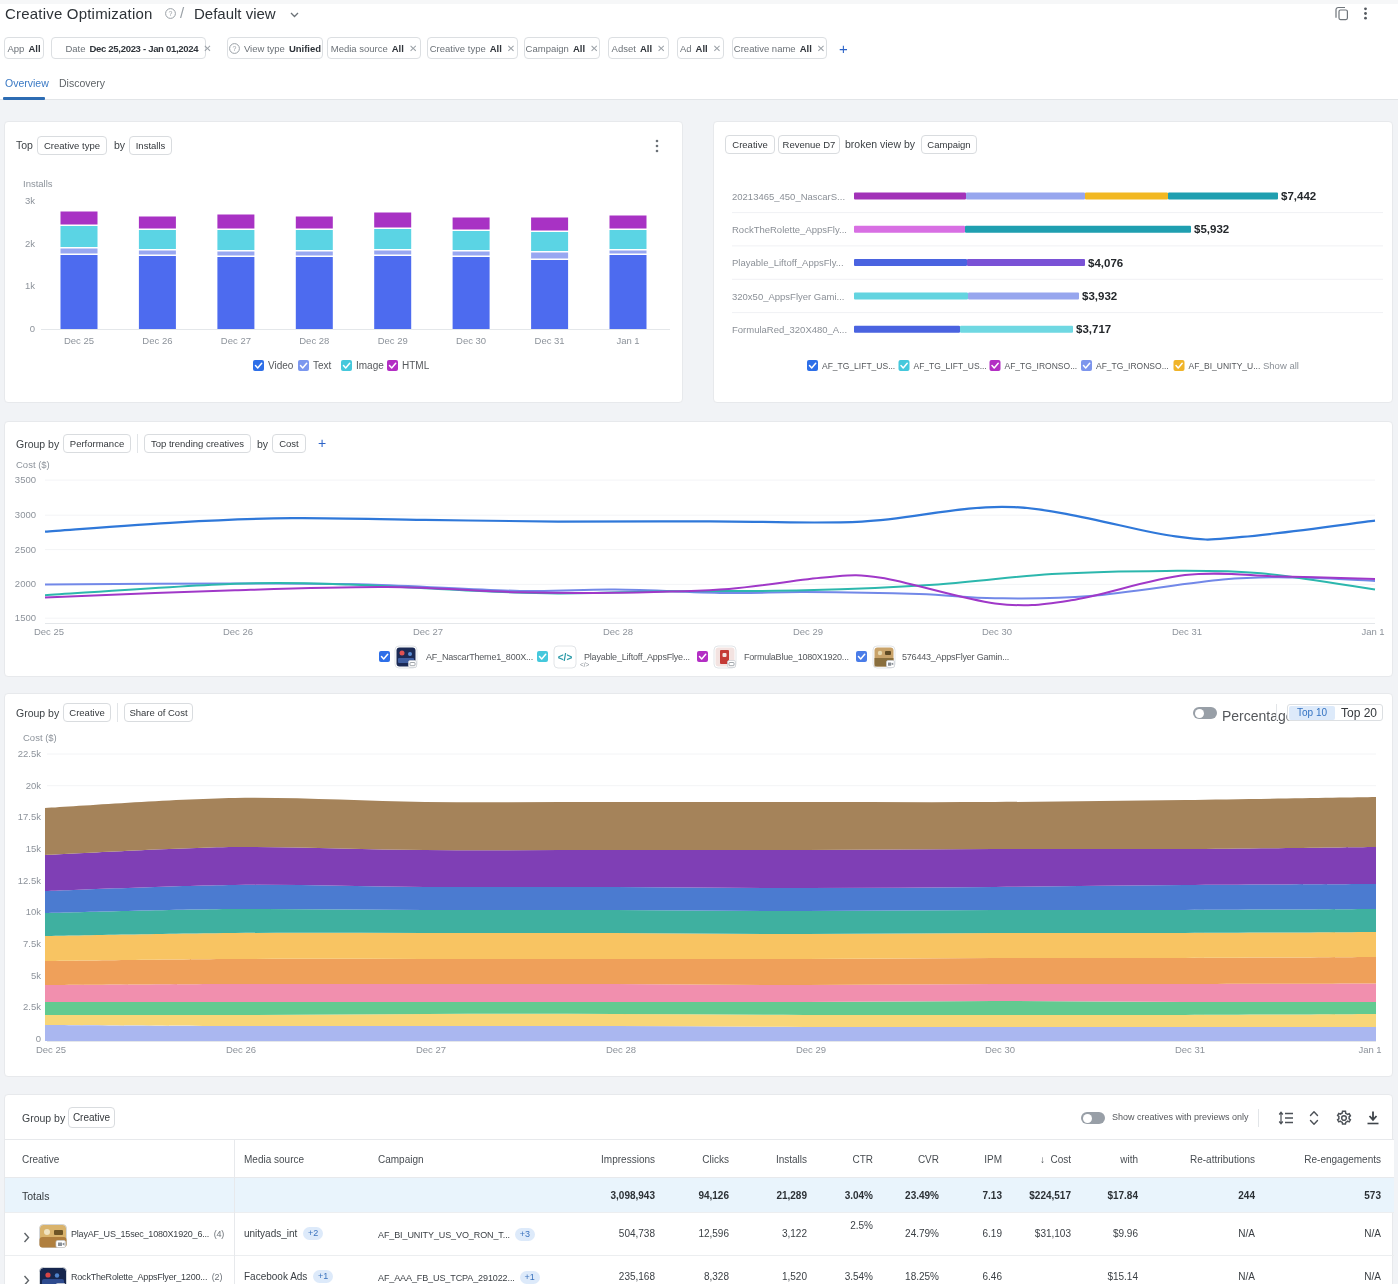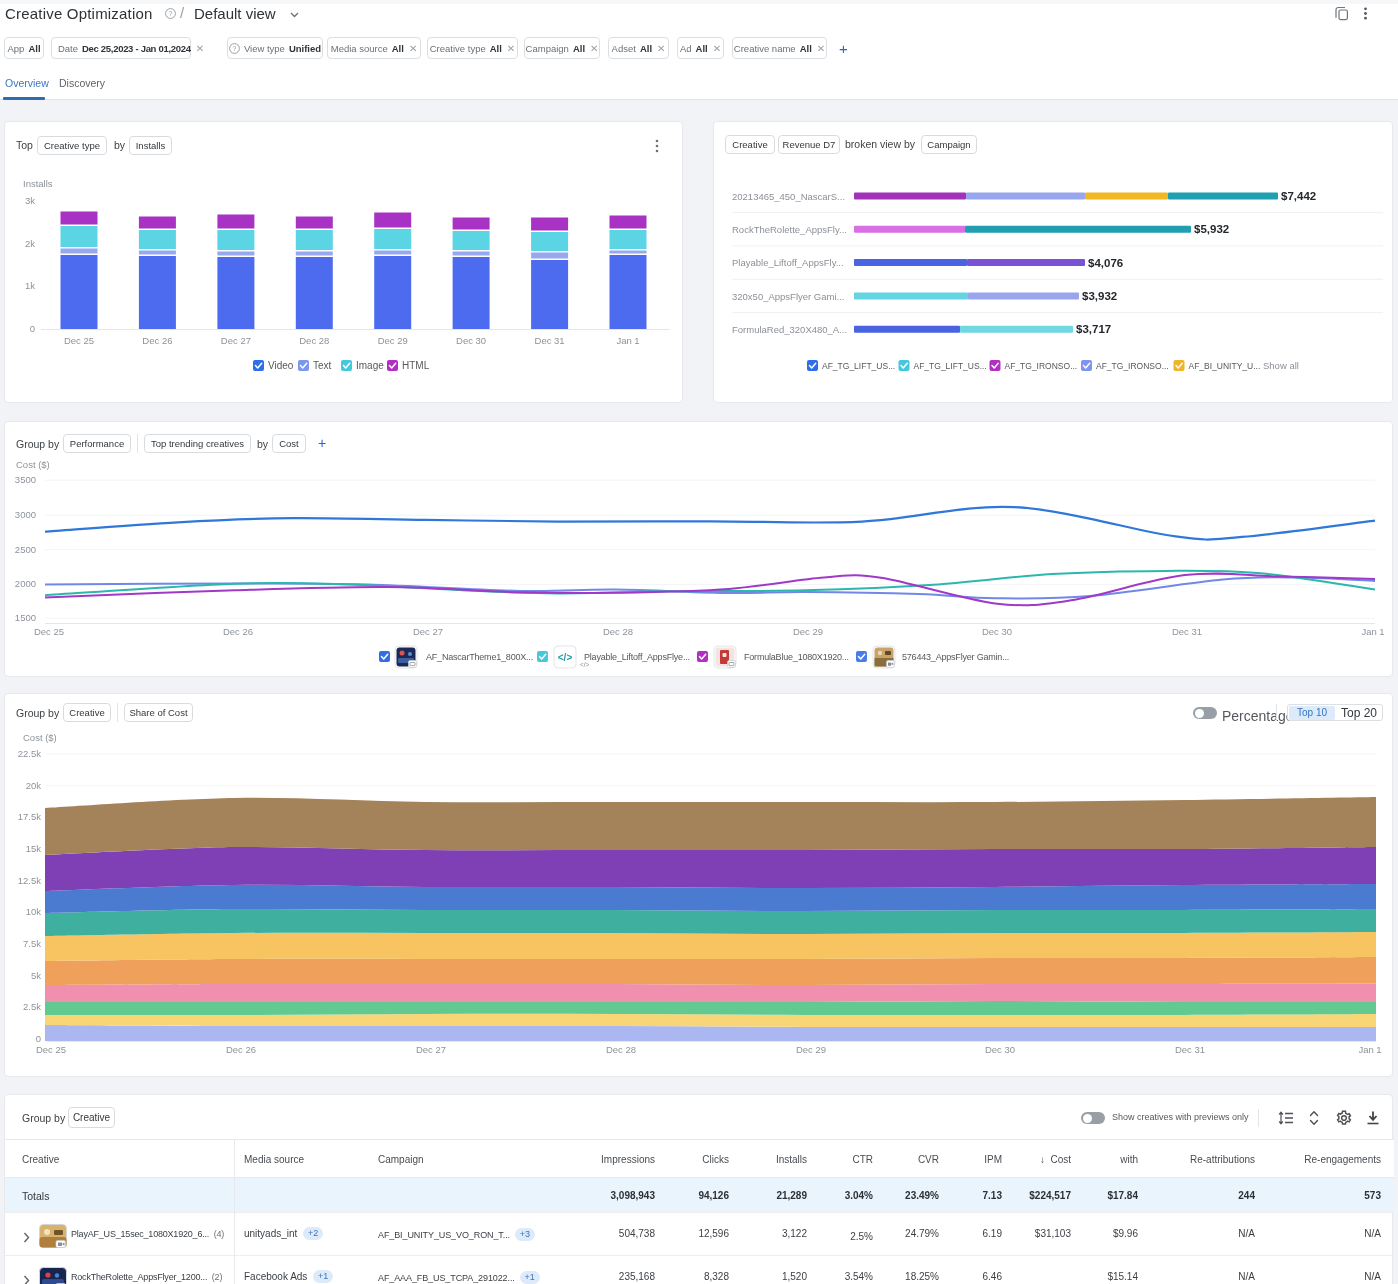--- a/index.html
+++ b/index.html
@@ -32,21 +32,21 @@
 <svg class="abs" style="left:1335px;top:6px;" width="14" height="15" viewBox="0 0 14 15">
     <rect x="4" y="4" width="8.4" height="9.6" rx="1.5" fill="none" stroke="#6f757b" stroke-width="1.2"></rect>
     <path d="M10 1.5H3.2A2.2 2.2 0 0 0 1 3.7v8" fill="none" stroke="#6f757b" stroke-width="1.2"></path>
   </svg>
 <svg class="abs" style="left:1363px;top:7px;" width="5" height="13" viewBox="0 0 5 13">
     <circle cx="2.5" cy="1.8" r="1.4" fill="#555a60"></circle>
     <circle cx="2.5" cy="6.5" r="1.4" fill="#555a60"></circle>
     <circle cx="2.5" cy="11.2" r="1.4" fill="#555a60"></circle>
   </svg>
 <div class="chip" style="left:4px;width:40px;">App<b>All</b></div>
-<div class="chip" style="left:51px;width:140px;padding-left:20px;">Date<b style="letter-spacing:-0.3px;">Dec 25,2023 - Jan 01,2024</b><span class="x">✕</span></div>
+<div class="chip" style="left:51px;width:155px;padding-left:20px;">Date<b style="letter-spacing:-0.3px;">Dec 25,2023 - Jan 01,2024</b><span class="x">✕</span></div>
 <div class="chip" style="left:227px;width:96px;"><svg width="11" height="11" viewBox="0 0 11 11" style="margin-right:4px;">
       <circle cx="5.5" cy="5.5" r="4.9" fill="none" stroke="#9aa0a6" stroke-width="1"></circle>
       <text x="5.5" y="8" font-size="7" text-anchor="middle" fill="#9aa0a6">?</text>
     </svg>View type<b>Unified</b></div>
 <div class="chip" style="left:327px;width:94px;">Media source<b>All</b><span class="x">✕</span></div>
 <div class="chip" style="left:427px;width:91px;">Creative type<b>All</b><span class="x">✕</span></div>
 <div class="chip" style="left:524px;width:76px;">Campaign<b>All</b><span class="x">✕</span></div>
 <div class="chip" style="left:608px;width:61px;">Adset<b>All</b><span class="x">✕</span></div>
 <div class="chip" style="left:677px;width:47px;">Ad<b>All</b><span class="x">✕</span></div>
 <div class="chip" style="left:732px;width:95px;">Creative name<b>All</b><span class="x">✕</span></div>
@@ -357,21 +357,21 @@
       <rect x="15" y="6" width="9" height="5" rx="1" fill="#6e5526"></rect>
       <rect x="17" y="16.5" width="9.5" height="7" rx="1.5" fill="#fff" stroke="#c9cdd2" stroke-width=".7"></rect>
       <path d="M19 18.5h4v3.5h-4z M23.5 19.6l2-1.2v3.4l-2-1.2z" fill="#8a9097"></path>
     </svg>
     <div class="abs" style="left:66px;top:134px;font-size:9px;letter-spacing:-0.2px;color:#3a3f44;">PlayAF_US_15sec_1080X1920_6...<span style="color:#6b7177;">&nbsp;&nbsp;(4)</span></div>
     <div class="abs" style="left:239px;top:133px;font-size:10px;color:#3a3f44;">unityads_int&nbsp;&nbsp;<span class="badge">+2</span></div>
     <div class="abs" style="left:373px;top:134px;font-size:9px;letter-spacing:-0.1px;color:#3a3f44;">AF_BI_UNITY_US_VO_RON_T...&nbsp;&nbsp;<span class="badge">+3</span></div>
     <div class="num" style="right:737px;top:133px;">504,738</div>
     <div class="num" style="right:663px;top:133px;">12,596</div>
     <div class="num" style="right:585px;top:133px;">3,122</div>
-    <div class="num" style="right:519px;top:136px;">2.5%</div>
+    <div class="num" style="right:519px;top:125px;">2.5%</div>
     <div class="num" style="right:453px;top:133px;">24.79%</div>
     <div class="num" style="right:390px;top:133px;">6.19</div>
     <div class="num" style="right:321px;top:133px;">$31,103</div>
     <div class="num" style="right:254px;top:133px;">$9.96</div>
     <div class="num" style="right:137px;top:133px;">N/A</div>
     <div class="num" style="right:11px;top:133px;">N/A</div>
 <div class="abs" style="left:0;top:160px;width:1389px;height:1px;background:#eceef0;"></div>
     <svg class="abs" style="left:18px;top:180px;" width="7" height="11" viewBox="0 0 7 11">
       <path d="M1.5 1l4 4.5-4 4.5" stroke="#5f6468" stroke-width="1.4" fill="none"></path>
     </svg>

